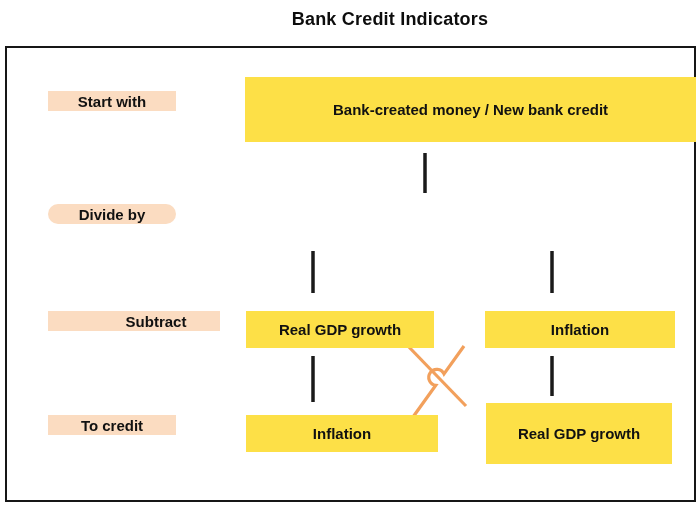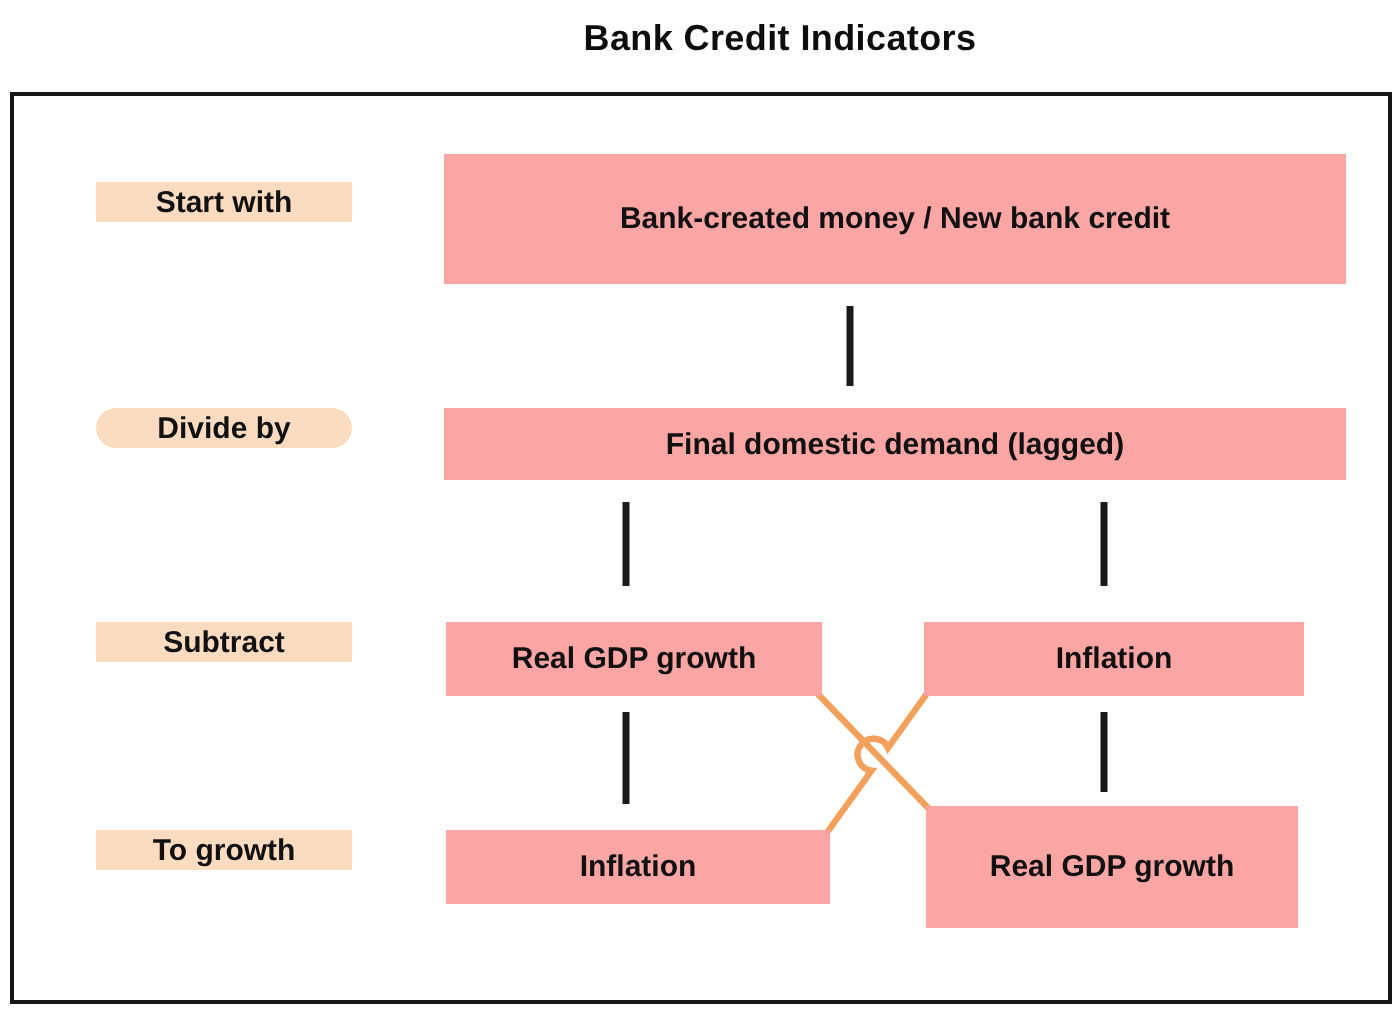--- a/index.html
+++ b/index.html
@@ -15,27 +15,27 @@
     position:absolute;left:5px;top:46px;width:691px;height:456px;
     border:2px solid #161616;box-sizing:border-box;background:transparent;
   }
   .connectors{position:absolute;left:0;top:0;width:700px;height:508px;z-index:1;}
   .lbl{
     position:absolute;left:48px;width:128px;height:20px;background:#FBDCC1;
     display:flex;align-items:center;justify-content:center;
     font-size:15px;font-weight:bold;z-index:2;
   }
   .box{
-    position:absolute;background:#fca5a5;display:flex;flex-direction:column;
+    position:absolute;background:#fde047;display:flex;flex-direction:column;
     align-items:center;justify-content:center;text-align:center;
-    font-size:15px;font-weight:bold;line-height:21px;z-index:2;
+    font-size:15px;font-weight:bold;line-height:21px;z-index:2;margin-left:23px;
   }
   .lbl-start{top:91px;}
   .lbl-divide{top:204px;border-radius:14px;}
-  .lbl-subtract{top:311px;}
+  .lbl-subtract{top:311px;padding-left:44px;}
   .lbl-predict{top:415px;}
   .box-start{left:222px;top:77px;width:451px;height:65px;}
   .box-divide{left:222px;top:204px;width:451px;height:36px;}
   .box-gdp{left:223px;top:311px;width:188px;height:37px;}
   .box-infl-top{left:462px;top:311px;width:190px;height:37px;}
   .box-infl-bot{left:223px;top:415px;width:192px;height:37px;}
   .box-gdp-rec{left:463px;top:403px;width:186px;height:61px;}
 </style>
 </head>
 <body>
@@ -59,30 +59,27 @@
   <div class="lbl lbl-start">
     <span>Start with</span>
   </div>
   <div class="lbl lbl-divide">
     <span>Divide by</span>
   </div>
   <div class="lbl lbl-subtract">
     <span>Subtract</span>
   </div>
   <div class="lbl lbl-predict">
-    <span>To growth</span>
+    <span>To credit</span>
   </div>
 
   <div class="box box-start">
     <div>Bank-created money / New bank credit</div>
   </div>
 
-  <div class="box box-divide">
-    <div>Final domestic demand (lagged)</div>
-  </div>
 
   <div class="box box-gdp">
     <div>Real GDP growth</div>
   </div>
 
   <div class="box box-infl-top">
     <div>Inflation</div>
   </div>
 
   <div class="box box-infl-bot">

